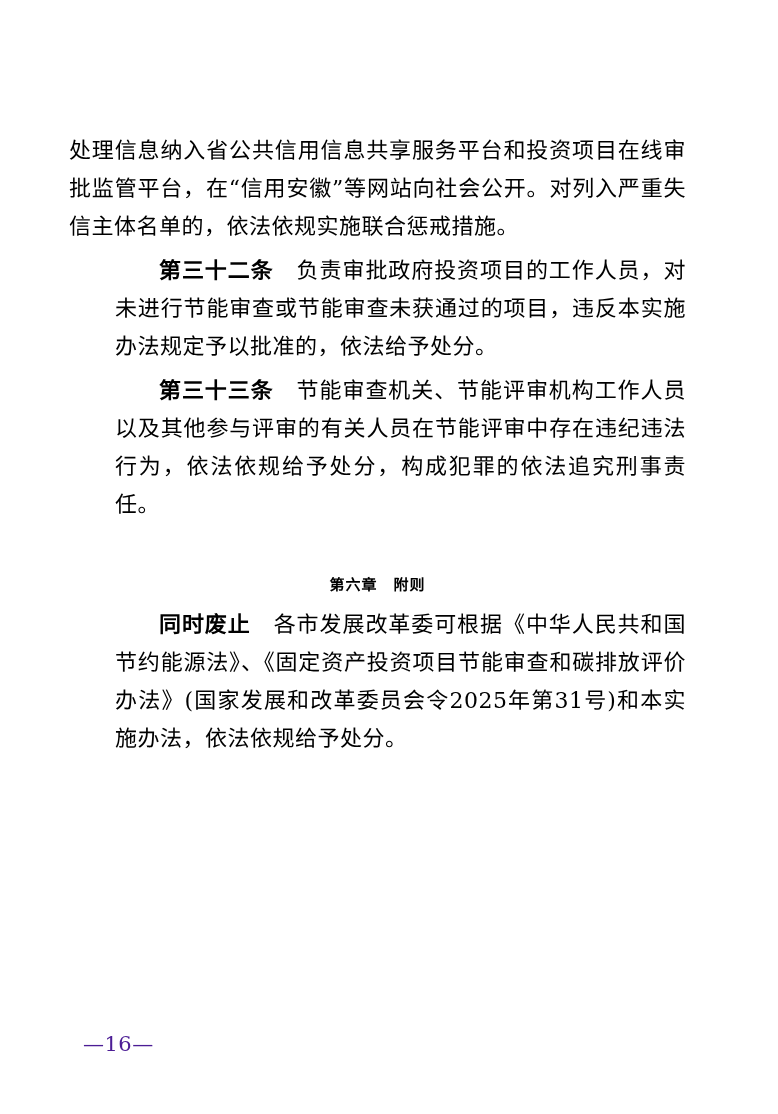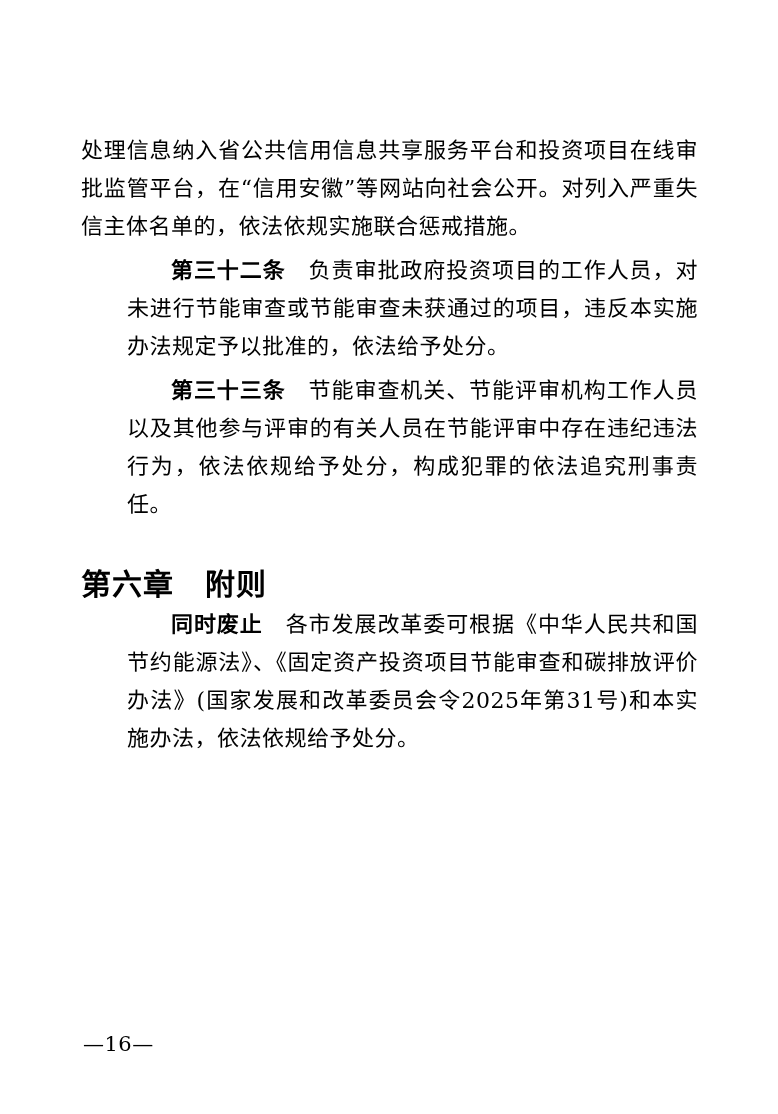--- a/index.html
+++ b/index.html
@@ -11,56 +11,56 @@
     position: relative;
     width: 778px;
     height: 1114px;
     background: #ffffff;
     color: #000000;
     font-family: "DejaVu Serif", "Liberation Serif", serif;
     overflow: hidden;
   }
   .content {
     position: absolute;
-    left: 81px;
+    left: 69px;
     top: 132px;
     width: 617px;
   }
   p.para {
     margin: 0 0 6px 0;
     font-size: 22px;
     line-height: 38px;
     text-align: justify;
     letter-spacing: 0.5px;
   }
   p.para.indent {
     text-indent: 2em;
     margin-left: 46px;
   }
   .article-no {
     font-weight: 700;
     font-family: "DejaVu Sans", "Liberation Sans", sans-serif;
   }
   h2.chapter {
     margin: 42px 0 2px 0;
-    font-size: 30px;
+    font-size: 15px;
     line-height: 38px;
     font-weight: 700;
     font-family: "DejaVu Sans", "Liberation Sans", sans-serif;
-    text-align: left;
+    text-align: center;
     letter-spacing: 1px;
   }
   .footer-page-number {
     position: absolute;
     left: 83px;
     top: 1032px;
     font-size: 21px;
     line-height: 24px;
     letter-spacing: 0.5px;
-    color: #000000;
+    color: #4c1d95;
   }
 </style>
 </head>
 <body>
 
 <div class="page">
   <main class="content" id="doc-body">
 
   <p class="para"><span>处理信息纳入省公共信用信息共享服务平台和投资项目在线审批监管平台，在“信用安徽”等网站向社会公开。对列入严重失信主体名单的，依法依规实施联合惩戒措施。</span></p>
       <p class="para indent"><span class="article-no">第三十二条</span><span>　负责审批政府投资项目的工作人员，对未进行节能审查或节能审查未获通过的项目，违反本实施办法规定予以批准的，依法给予处分。</span></p>

